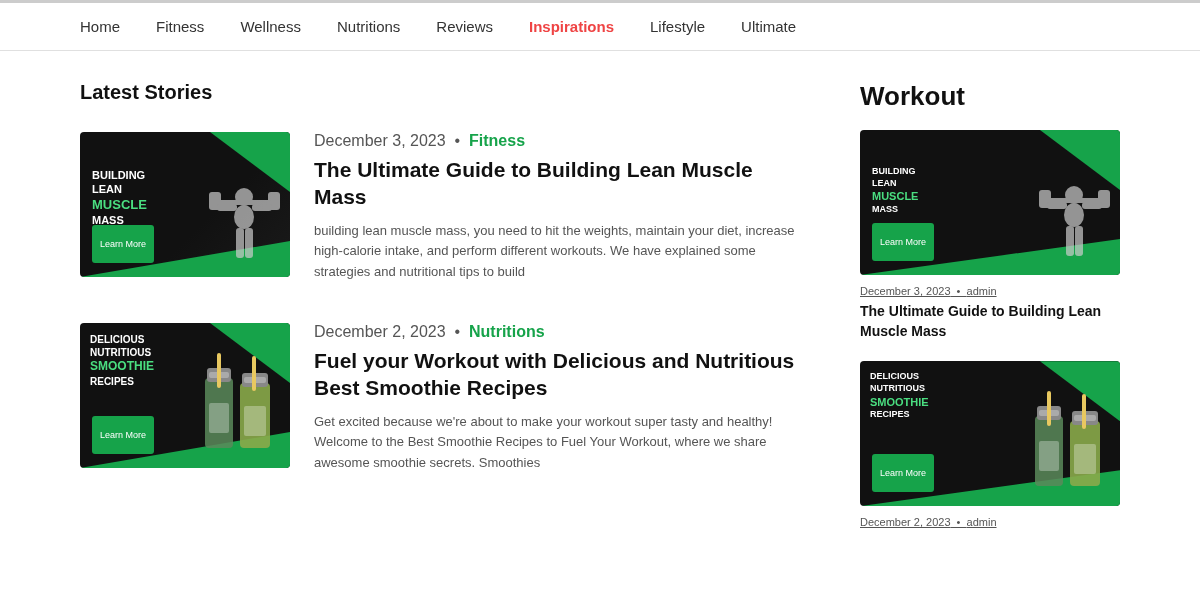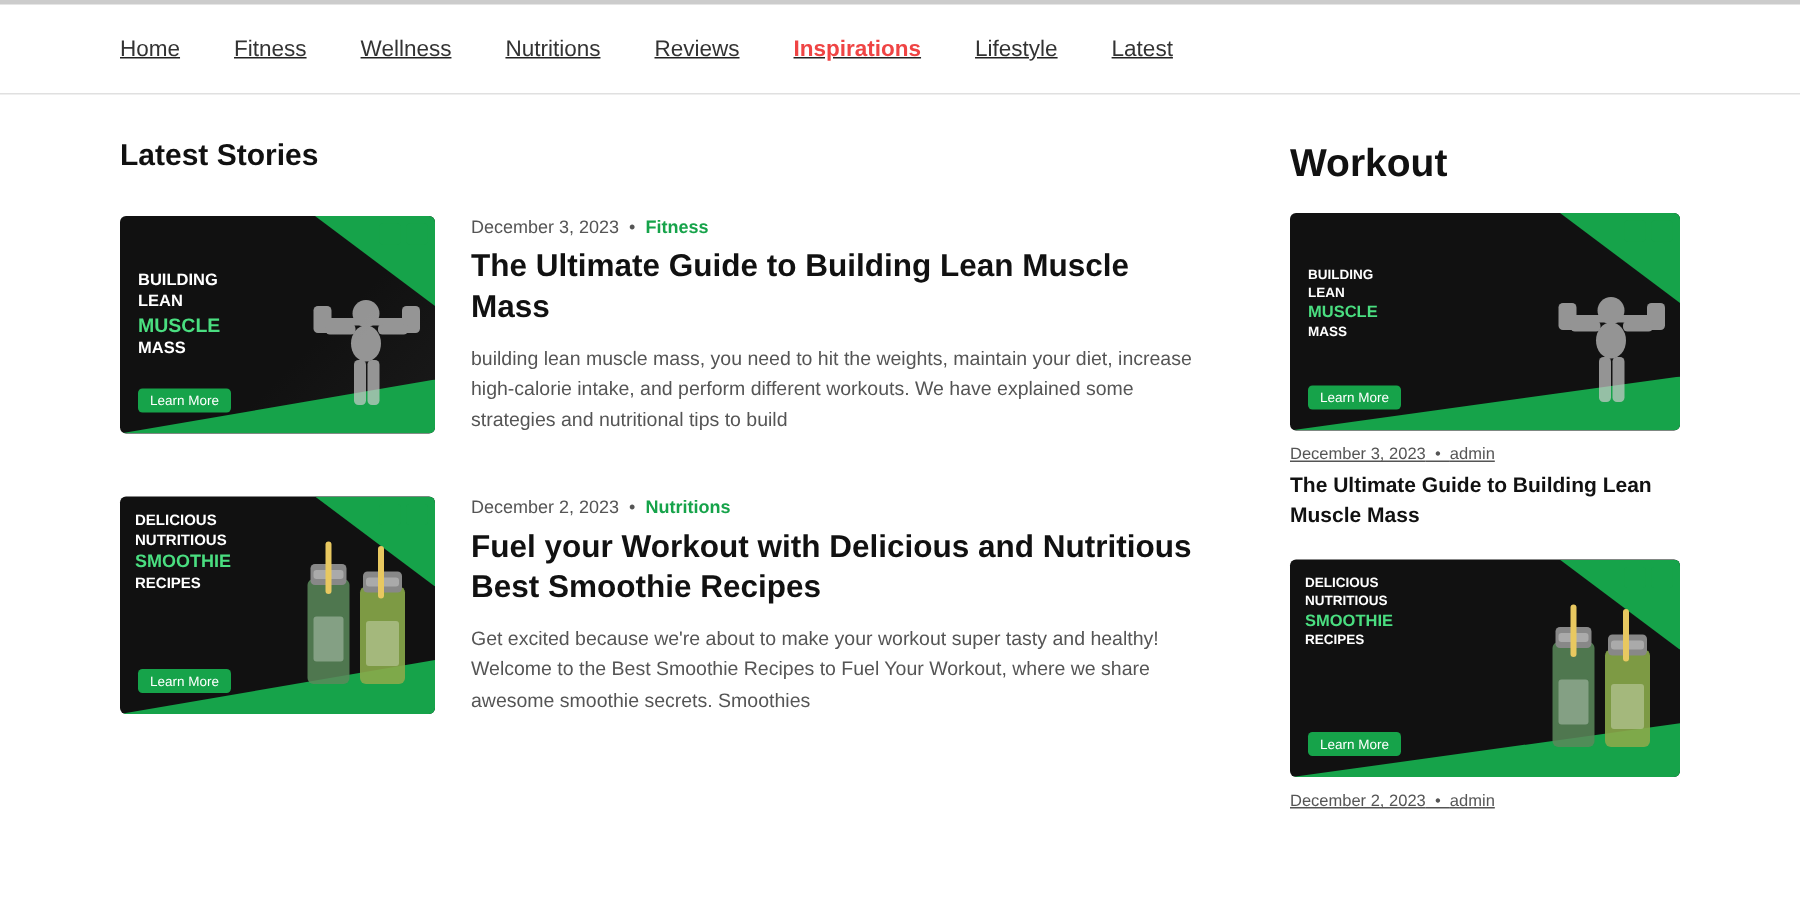--- a/index.html
+++ b/index.html
@@ -4,23 +4,22 @@
   <style>
     * { box-sizing: border-box; margin: 0; padding: 0; }
     body { font-family: Arial, sans-serif; background: #fff; color: #222; font-size: 14px; }
 
     .top-border { height: 3px; background: #ccc; }
 
     nav {
       display: flex;
       align-items: center;
       padding: 0 80px;
-      height: 60px;
+      height: 48px;
       border-bottom: 1px solid #e0e0e0;
-      text-decoration: underline;
     }
     nav a {
       margin-right: 36px;
       text-decoration: none;
       color: #333;
       font-size: 15px;
     }
     nav a.active { color: #ef4444; font-weight: bold; }
 
     .page-layout {
@@ -95,34 +94,34 @@
     .thumb-text .green-word { color: #4ade80; font-size: 13px; }
 
     .thumb-btn {
       position: absolute;
       bottom: 14px;
       left: 12px;
       background: #16a34a;
       color: #fff;
       border: none;
       border-radius: 3px;
-      padding: 3px 8px;
+      padding: 14px 8px;
       font-size: 9px;
       cursor: pointer;
     }
 
     
     .thumb-smoothie {
       background: #111;
     }
 
     .story-info { flex: 1; }
 
     .story-meta {
-      font-size: 12px;
+      font-size: 16px;
       color: #555;
       margin-bottom: 6px;
     }
 
     .story-meta .category {
       color: #16a34a;
       font-weight: 600;
     }
 
     .story-title {
@@ -221,21 +220,21 @@
 <div class="top-border"></div>
 
 <nav>
   <a href="#">Home</a>
   <a href="#">Fitness</a>
   <a href="#">Wellness</a>
   <a href="#">Nutritions</a>
   <a href="#">Reviews</a>
   <a href="#" class="active">Inspirations</a>
   <a href="#">Lifestyle</a>
-  <a href="#">Latest</a>
+  <a href="#">Ultimate</a>
 </nav>
 
 <div class="page-layout">
   <div class="main-content">
     <h2 class="section-title">Latest Stories</h2>
 
     <div class="story-card">
       <div class="story-thumb thumb-fitness">
         <div class="thumb-green-shape2"></div>
         <div class="thumb-green-shape"></div>

